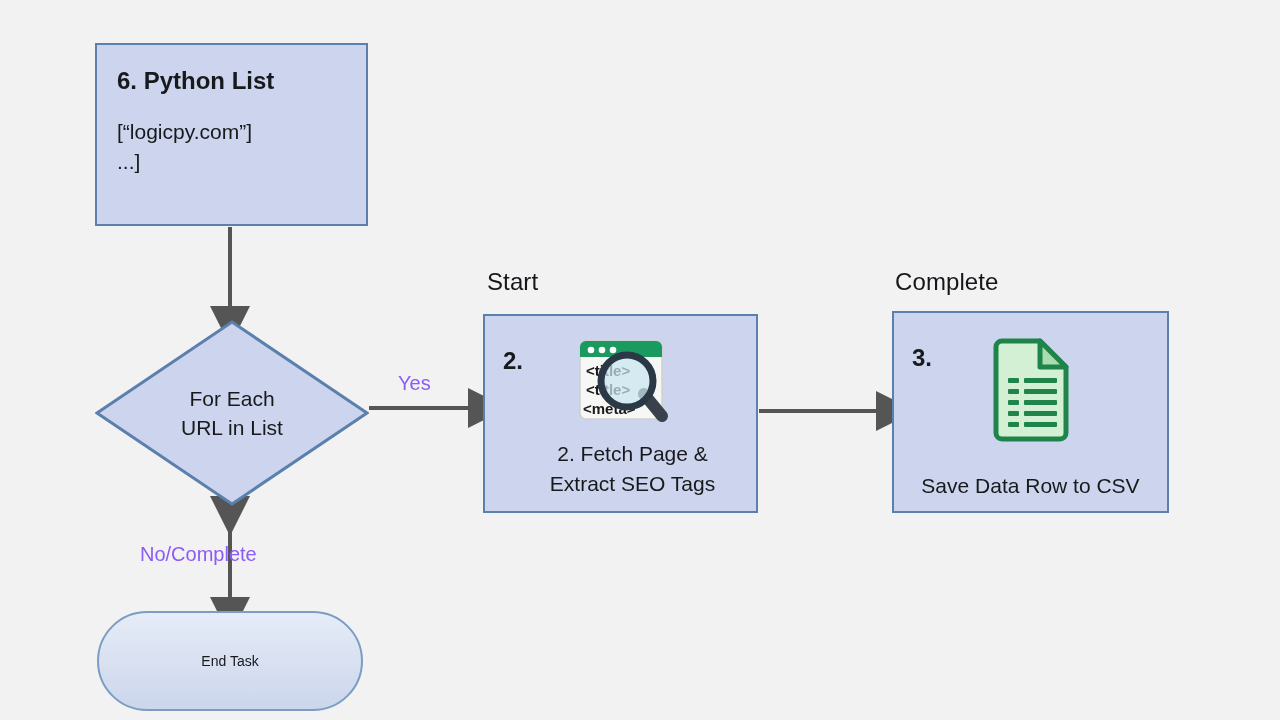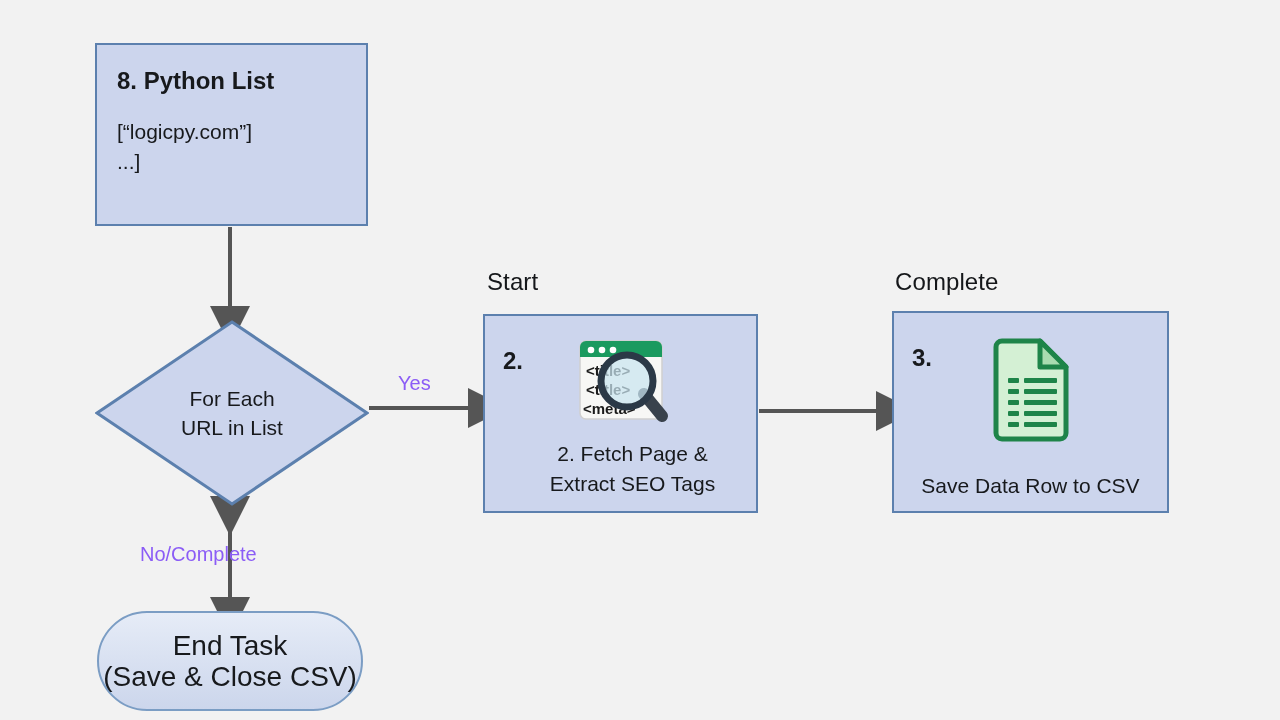--- a/index.html
+++ b/index.html
@@ -92,21 +92,21 @@
     top: 611px;
     width: 266px;
     height: 100px;
     border: 2px solid #7b9dc4;
     border-radius: 50px;
     background: linear-gradient(180deg, #e6ecf7 0%, #dae2f2 45%, #ccd6ec 100%);
     display: flex;
     flex-direction: column;
     align-items: center;
     justify-content: center;
-    font-size: 28px;
+    font-size: 14px;
     line-height: 31px;
     text-align: center;
   }
 
   
   #box-fetch {
     left: 483px;
     top: 314px;
     width: 275px;
     height: 199px;
@@ -196,21 +196,21 @@
     <g>
       <line x1="230" y1="500" x2="230" y2="601" stroke="#555555" stroke-width="4" marker-start="url(#arrow-up)" marker-end="url(#arrow-down)"></line>
     </g>
   </svg>
 
   <div class="section-label" style="left:487px; top:268px;">Start</div>
 
   <div class="section-label" style="left:895px; top:268px;">Complete</div>
 
   <div id="box-python-list" class="node rect-node">
-    <div class="title">8. Python List</div>
+    <div class="title">6. Python List</div>
     <div class="code-line">[“logicpy.com”]</div>
     <div class="code-line">...]</div>
   </div>
 
   <div id="diamond-wrap">
     <svg width="274" height="186" viewBox="0 0 274 186" xmlns="http://www.w3.org/2000/svg">
       <polygon points="137,2 272,93 137,184 2,93" fill="#ccd5ed" stroke="#5c80ae" stroke-width="3"></polygon>
     </svg>
     <div id="diamond-label">
       <div>For Each</div>
@@ -272,16 +272,15 @@
           <rect x="35" y="84" width="33" height="5" rx="1"></rect>
         </g>
       </svg>
     </div>
 
     <div class="node-caption">Save Data Row to CSV</div>
   </div>
 
   <div id="pill-end-task" class="node">
     <div>End Task</div>
-    <div>(Save &amp; Close CSV)</div>
   </div>
 
 </div>
 
 </body></html>

